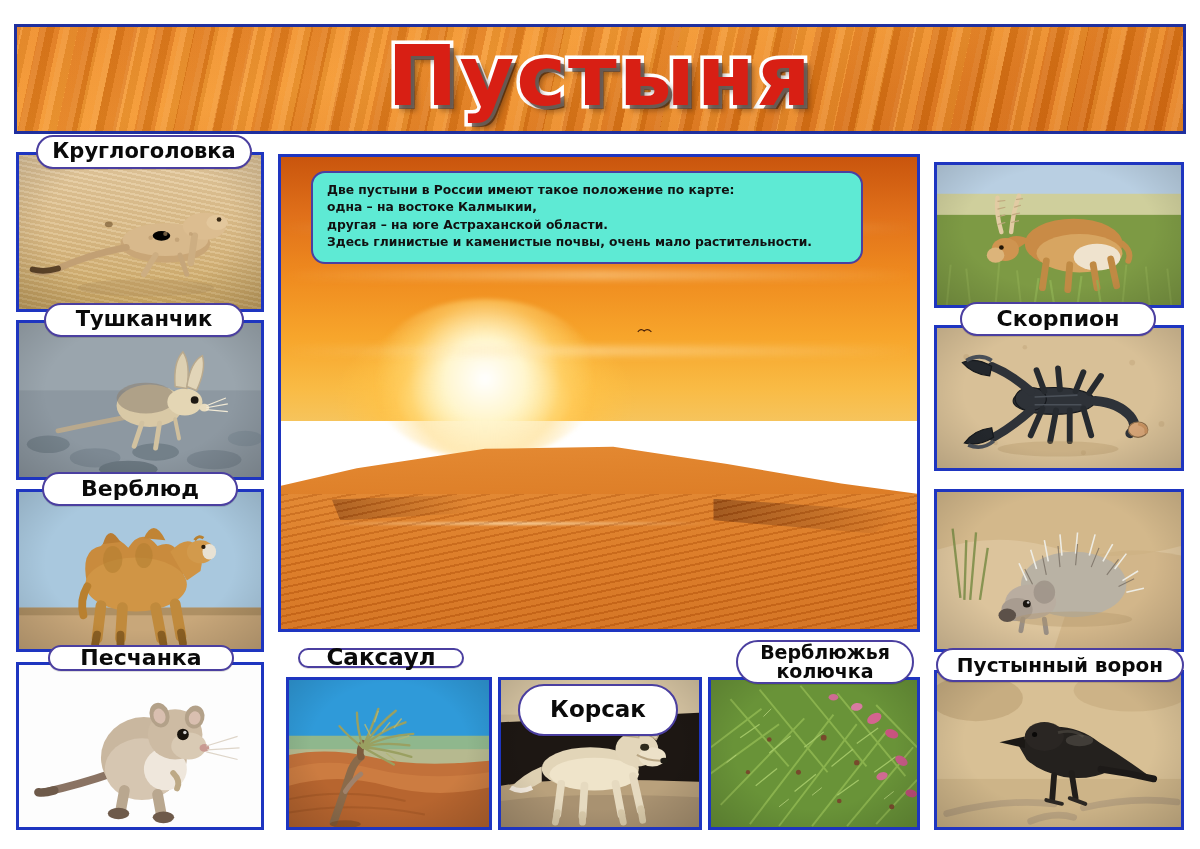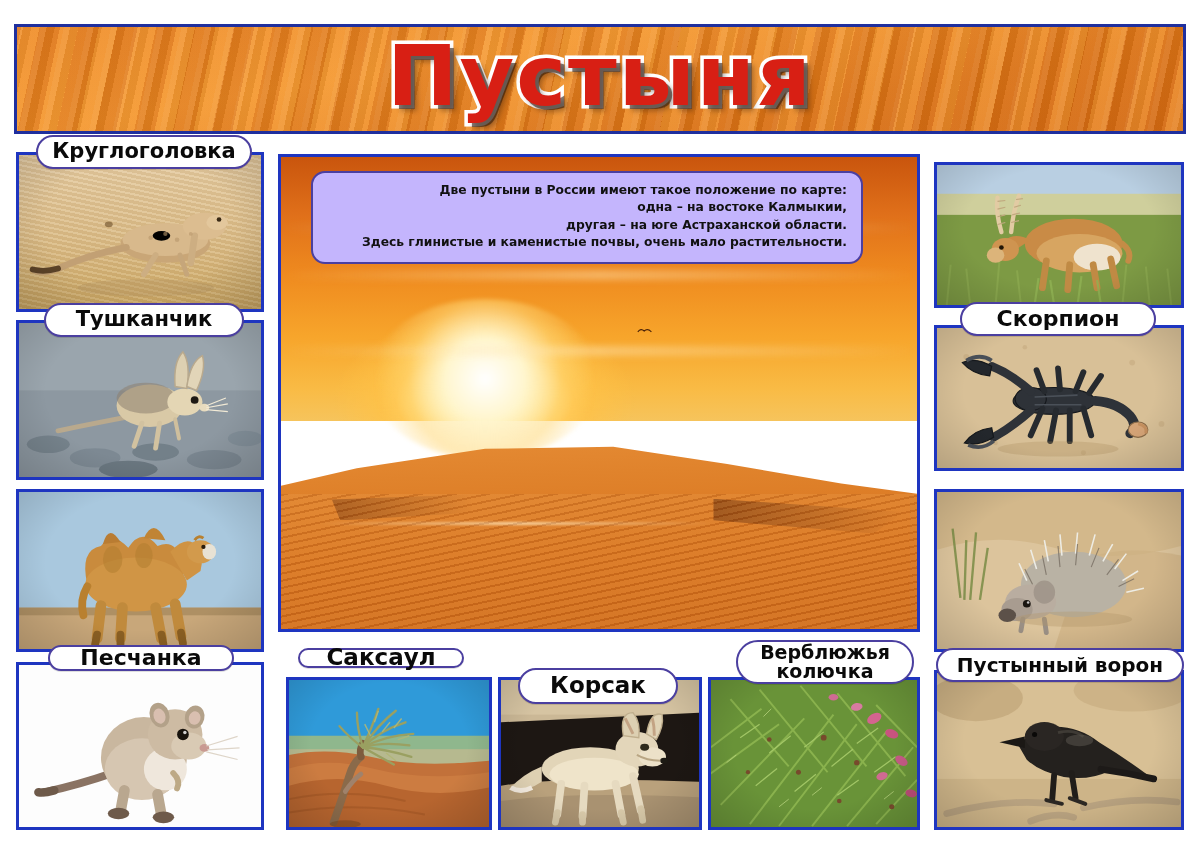--- a/index.html
+++ b/index.html
@@ -100,25 +100,25 @@
     clip-path:polygon(0% 20%,100% 0%,100% 70%,6% 100%);
   }
   .dune-crest{
     position:absolute;left:6%;bottom:48%;width:62%;height:3px;
     background:linear-gradient(90deg,rgba(255,235,190,0),rgba(255,238,200,.75),rgba(255,235,190,0));
     filter:blur(1px);
   }
   .infobox{
     position:absolute;left:30px;top:14px;width:552px;
     box-sizing:border-box;
-    background:#c4b5fd;border:2.5px solid #4b3fa0;border-radius:14px;
+    background:#5eead4;border:2.5px solid #4b3fa0;border-radius:14px;
     padding:9px 14px 10px;
     font-family:"DejaVu Sans", sans-serif;
     font-size:12.3px;font-weight:700;line-height:1.42;color:#111;
-    text-align:right;white-space:pre-line;
+    text-align:left;white-space:pre-line;
     z-index:20;
   }
   .sand-fine{background:
       repeating-linear-gradient(12deg, rgba(255,255,255,.10) 0 2px, rgba(140,100,50,.10) 2px 5px),
       linear-gradient(180deg,#e6cda4 0%,#dcbd88 55%,#cda964 100%);}
   .sky-bg{background:linear-gradient(180deg,#9dc3e0 0%,#bcd7ea 60%,#d6e6f2 100%);}
   .grass-bg{background:linear-gradient(180deg,#bcd4e8 0%,#cfd9b4 34%,#8ea84e 58%,#6f9238 100%);}
   .white-bg{background:#fdfdfd;}
   .rock-bg{background:linear-gradient(180deg,#8e9aa4 0%,#a3aab0 40%,#7d8a92 100%);}
 
@@ -238,20 +238,21 @@
           <path d="M70 98 Q62 112 66 128" stroke="#b9802f" stroke-width="8" fill="none" stroke-linecap="round"></path>
           <g opacity=".5" fill="#b07c2e">
             <ellipse cx="96" cy="70" rx="10" ry="14"></ellipse>
               <ellipse cx="128" cy="66" rx="9" ry="13"></ellipse>
           </g>
         </g>
       </svg>
       <div class="vignette"></div>
     </div>
   </div>
+  <div class="pill" style="left:42px;top:460px;width:196px;height:34px;font-size:22px;">Верблюд</div>
 
   <div class="card" style="left:16px;top:650px;width:248px;height:168px;">
     <div class="photo white-bg">
       <svg viewBox="0 0 248 168" width="100%" height="100%" preserveAspectRatio="none">
         <rect width="248" height="168" fill="#fdfdfd"></rect>
         <g>
           <path d="M96 112 Q62 124 26 132" stroke="#8a7363" stroke-width="8" fill="none" stroke-linecap="round"></path>
           <path d="M36 130 Q26 133 20 132" stroke="#6e5a4a" stroke-width="9" fill="none" stroke-linecap="round"></path>
           <ellipse cx="128" cy="96" rx="44" ry="42" fill="#c9b79f"></ellipse>
           <ellipse cx="126" cy="108" rx="38" ry="32" fill="#d6c6b1"></ellipse>
@@ -484,21 +485,21 @@
           <ellipse cx="148" cy="70" rx="4.6" ry="3.6" fill="#2e2a1c"></ellipse>
           <ellipse cx="168" cy="84" rx="4" ry="3" fill="#1d1a14"></ellipse>
           <path d="M140 78 Q150 84 164 84" stroke="#b9a684" stroke-width="2" fill="none"></path>
           <path d="M62 108 L58 140 M86 110 L84 142 M118 108 L124 140 M136 100 L144 136" stroke="#e6dac0" stroke-width="8" stroke-linecap="round"></path>
           <path d="M58 138 L56 148 M84 140 L84 148 M124 138 L126 148 M144 134 L146 146" stroke="#d8c9a9" stroke-width="7" stroke-linecap="round"></path>
         </g>
       </svg>
       <div class="vignette"></div>
     </div>
   </div>
-  <div class="pill" style="left:518px;top:656px;width:160px;height:36px;font-size:23px;">Корсак</div>
+  <div class="pill" style="left:518px;top:672px;width:160px;height:52px;font-size:23px;">Корсак</div>
 
   <div class="card" style="left:708px;top:665px;width:212px;height:153px;">
     <div class="photo">
       <svg viewBox="0 0 212 153" width="100%" height="100%" preserveAspectRatio="none">
         <rect width="212" height="153" fill="#5f8a33"></rect>
         <rect width="212" height="153" fill="#6f9a3c" opacity=".6"></rect>
         <g stroke="#8cb44f" stroke-width="2" fill="none" opacity=".95">
           <path d="M-4 100 L70 46 M10 130 L96 40 M40 150 L126 36 M70 152 L150 46 M104 152 L182 52 M140 152 L208 70 M0 70 L52 30 M170 150 L212 104"></path>
           <path d="M20 20 L80 90 M50 10 L120 96 M92 6 L160 90 M130 14 L200 100 M170 26 L212 70"></path>
         </g>

